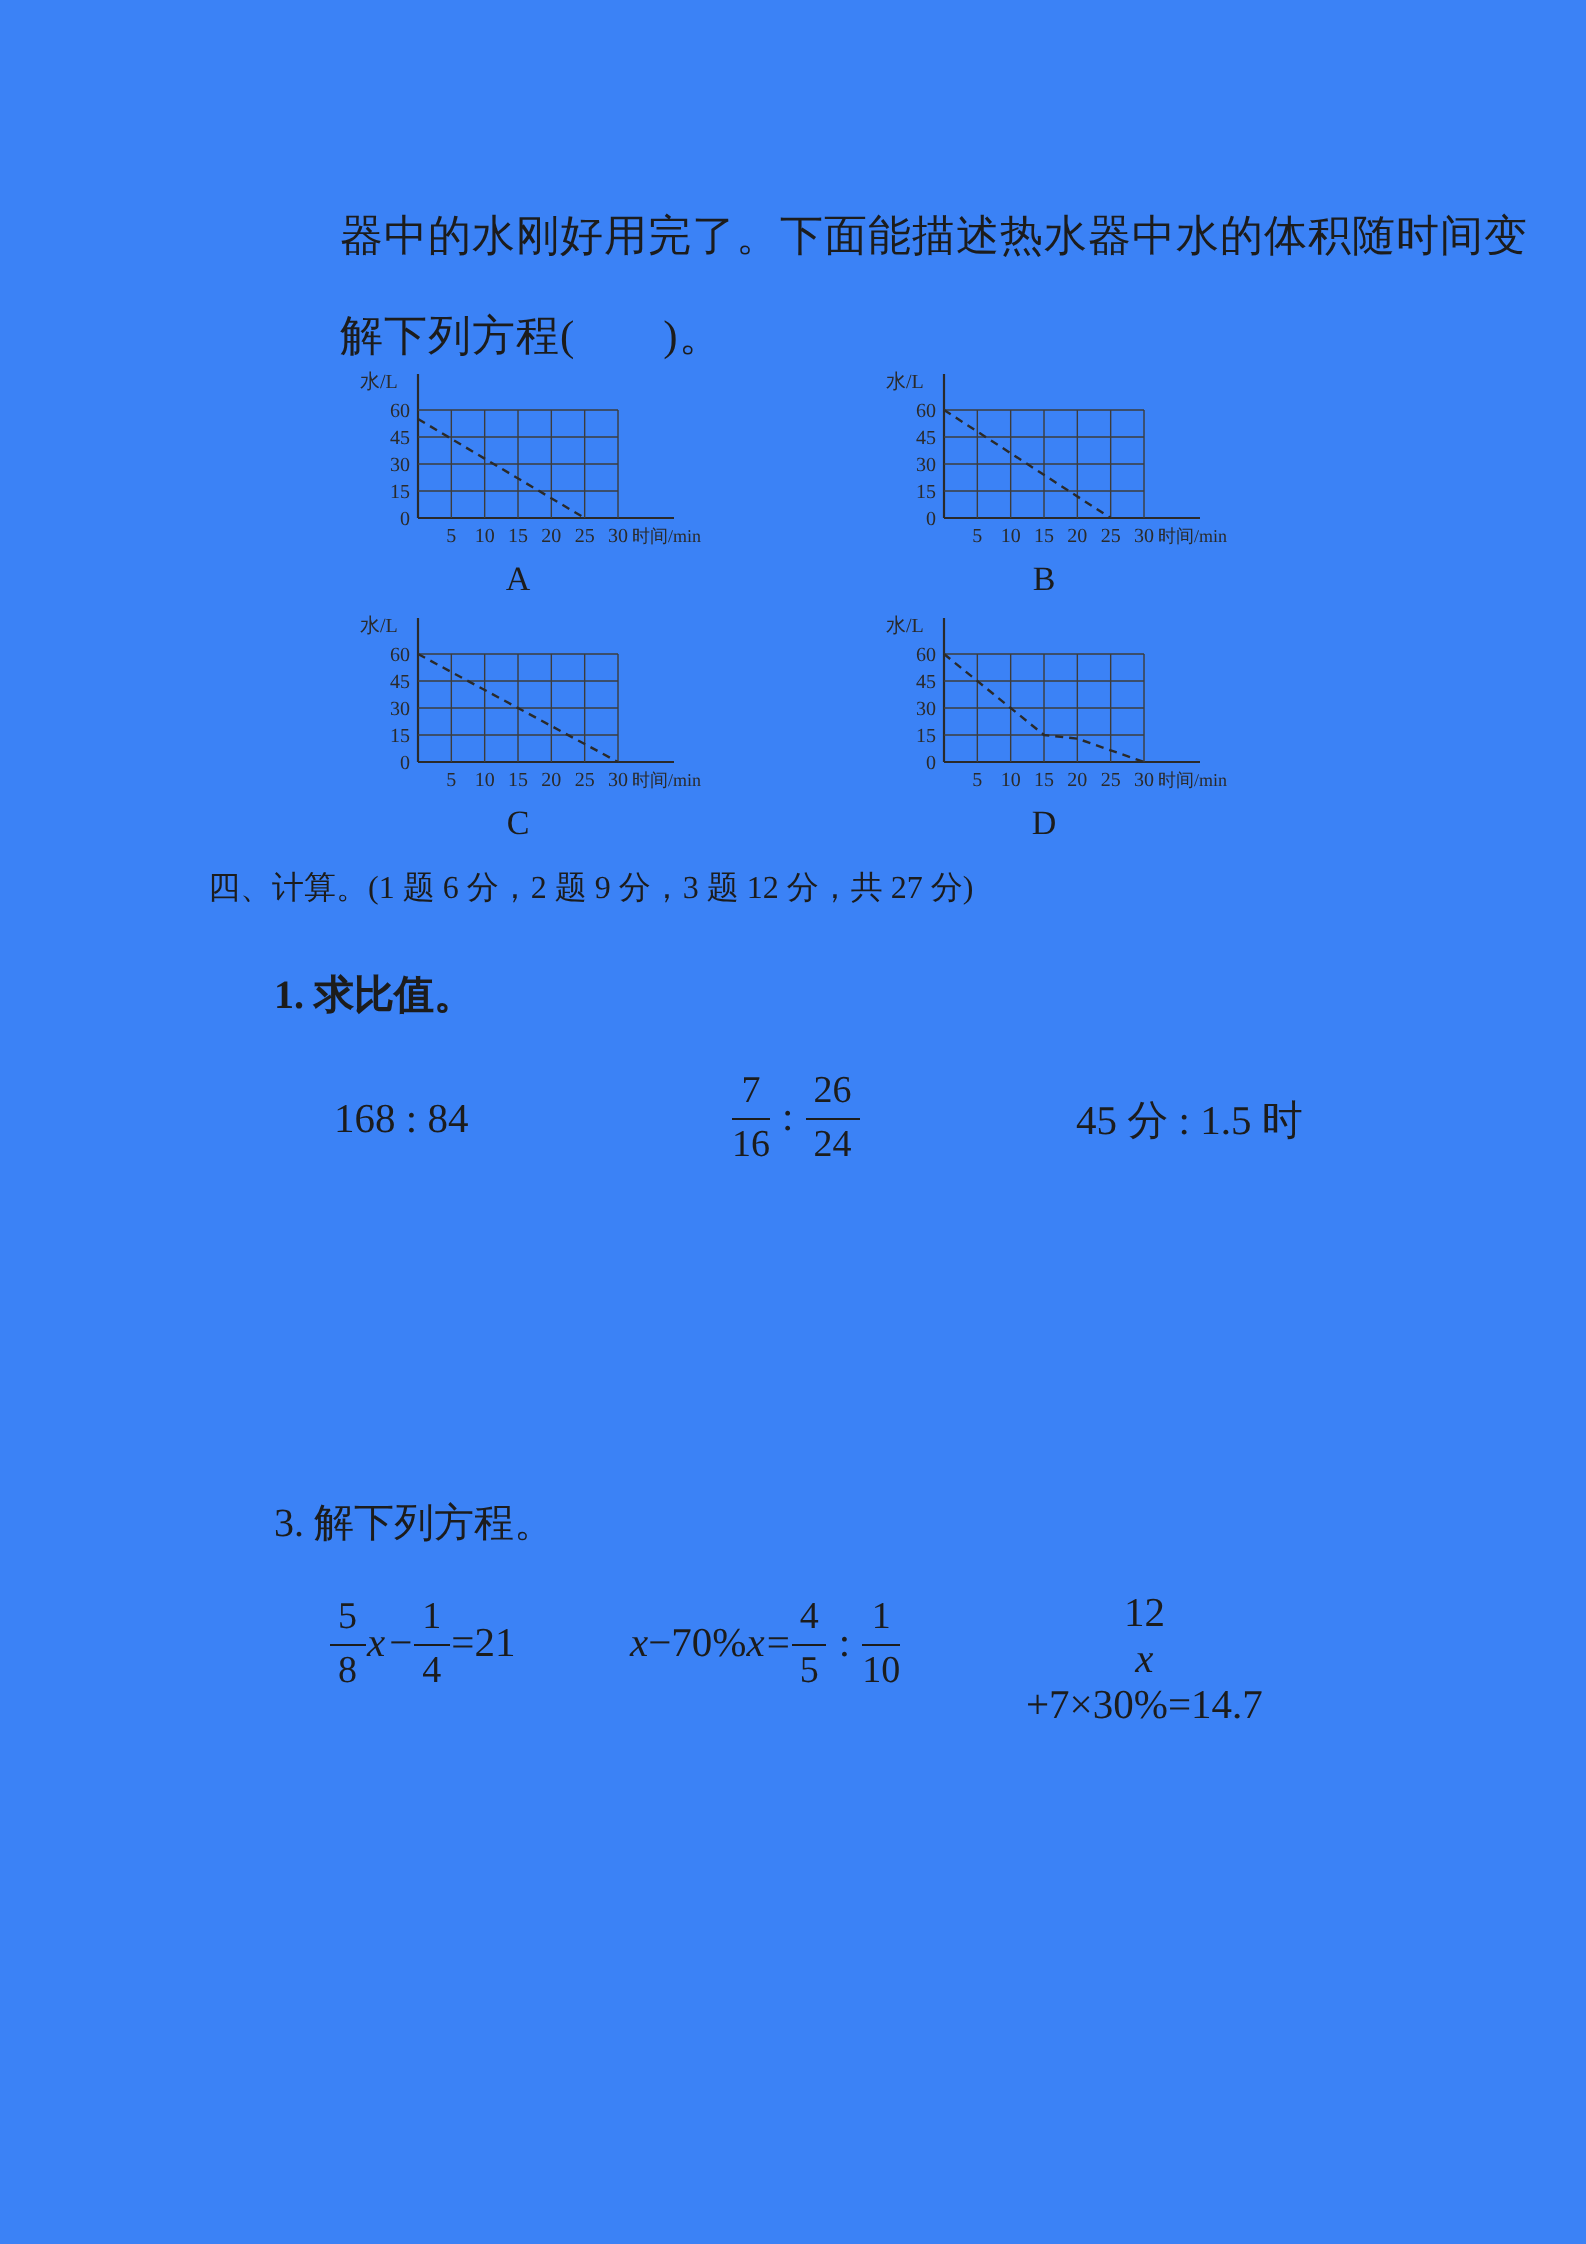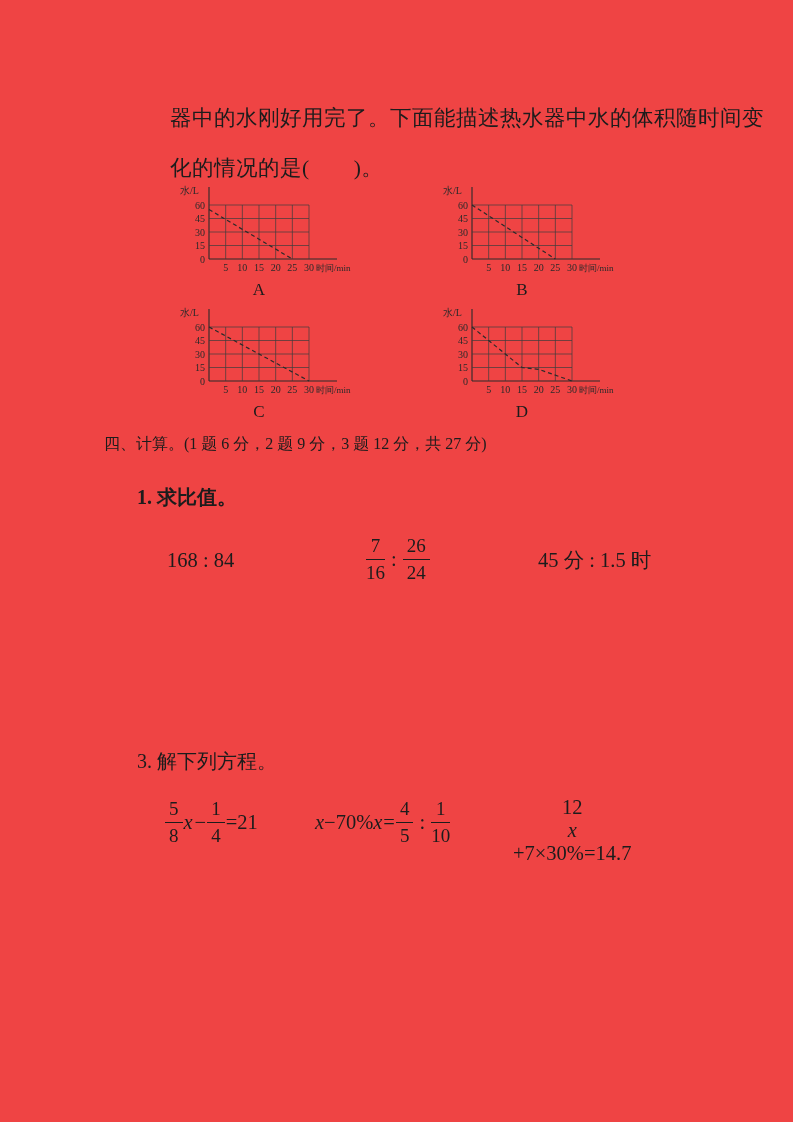--- a/index.html
+++ b/index.html
@@ -1,16 +1,16 @@
 <!DOCTYPE html>
 <html><head>
 <meta charset="utf-8">
 <style>
   html,body{margin:0;padding:0;background:#ffffff;}
-  .page{position:relative;width:793px;height:1122px;background:#ef4444;overflow:hidden;
+  .page{position:relative;width:793px;height:1122px;background:#3b82f6;overflow:hidden;
         font-family:"Liberation Serif","DejaVu Serif",serif;color:#1c1c1c;}
   .para-line{position:absolute;left:170px;width:540px;font-size:21.5px;letter-spacing:.5px;white-space:nowrap;}
   #intro-line1{top:103px;}
   #intro-line2{top:153px;}
   .chart-block{position:absolute;width:220px;}
   #chart-a{left:174px;top:180px;}
   #chart-b{left:437px;top:180px;}
   #chart-c{left:174px;top:302px;}
   #chart-d{left:437px;top:302px;}
   .chart-svg{display:block;width:210px;height:96px;}
@@ -32,21 +32,21 @@
   .ratio-colon{margin:0 6px;}
   .var{font-style:italic;font-family:"Liberation Serif","DejaVu Serif",serif;}
   .mgap{margin:0 1px;}
 </style>
 </head>
 <body>
 
 <div class="page">
 
   <div class="para-line" id="intro-line1">器中的水刚好用完了。下面能描述热水器中水的体积随时间变</div>
-  <div class="para-line" id="intro-line2">化的情况的是(　　)。</div>
+  <div class="para-line" id="intro-line2">解下列方程(　　)。</div>
 
   <div class="chart-block" id="chart-a">
     <svg class="chart-svg" viewBox="0 0 210 96">
         <line x1="35" y1="7" x2="35" y2="79" stroke="#2a2a2a" stroke-width="1.1"></line>
         <line x1="35" y1="79" x2="163" y2="79" stroke="#2a2a2a" stroke-width="1.1"></line>
         <line x1="51.66666666666667" y1="25" x2="51.66666666666667" y2="79" stroke="#3c3c3c" stroke-width="0.7"></line>
         <line x1="68.33333333333334" y1="25" x2="68.33333333333334" y2="79" stroke="#3c3c3c" stroke-width="0.7"></line>
         <line x1="85" y1="25" x2="85" y2="79" stroke="#3c3c3c" stroke-width="0.7"></line>
         <line x1="101.66666666666667" y1="25" x2="101.66666666666667" y2="79" stroke="#3c3c3c" stroke-width="0.7"></line>
         <line x1="118.33333333333333" y1="25" x2="118.33333333333333" y2="79" stroke="#3c3c3c" stroke-width="0.7"></line>

